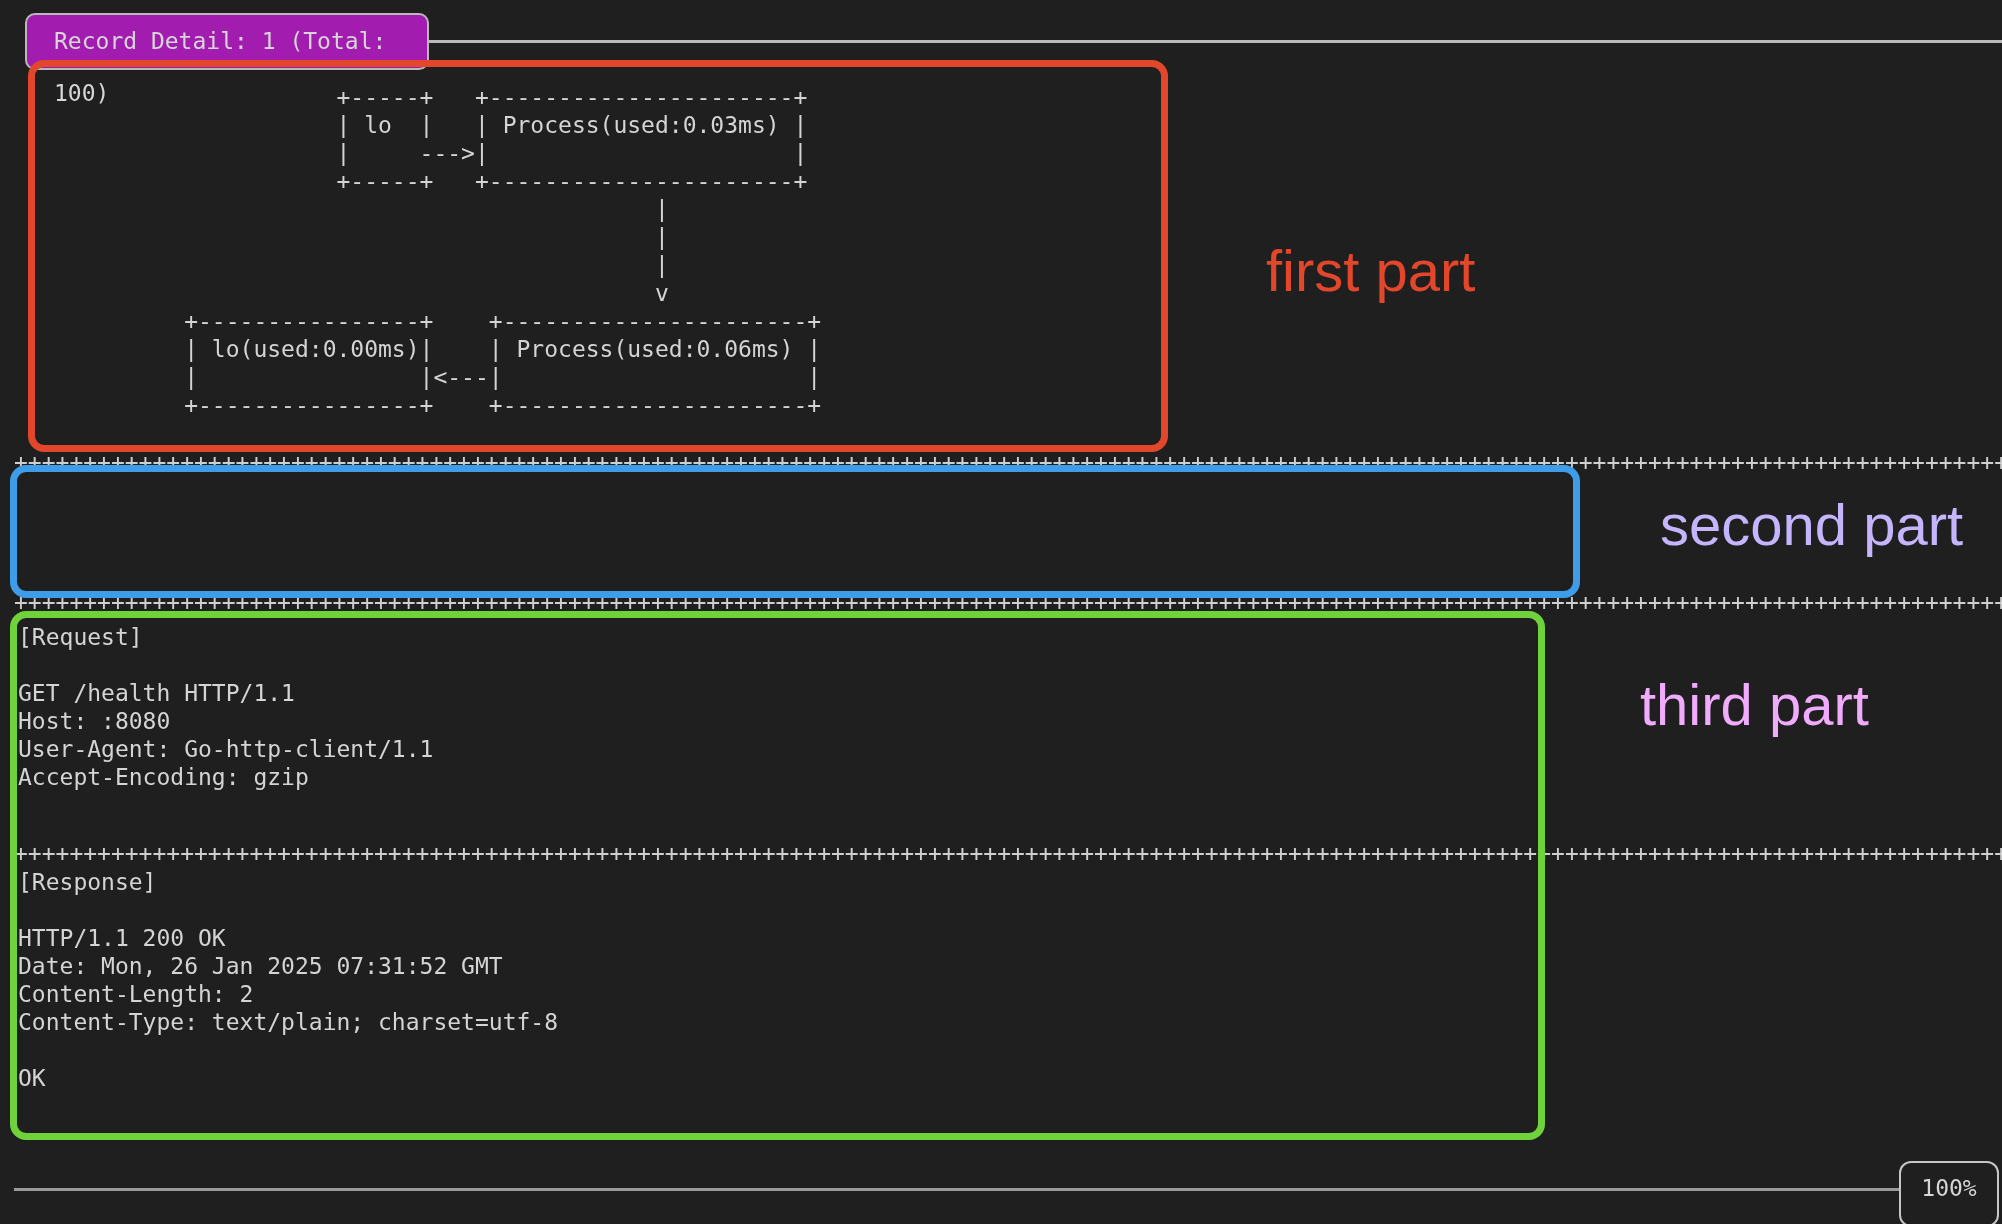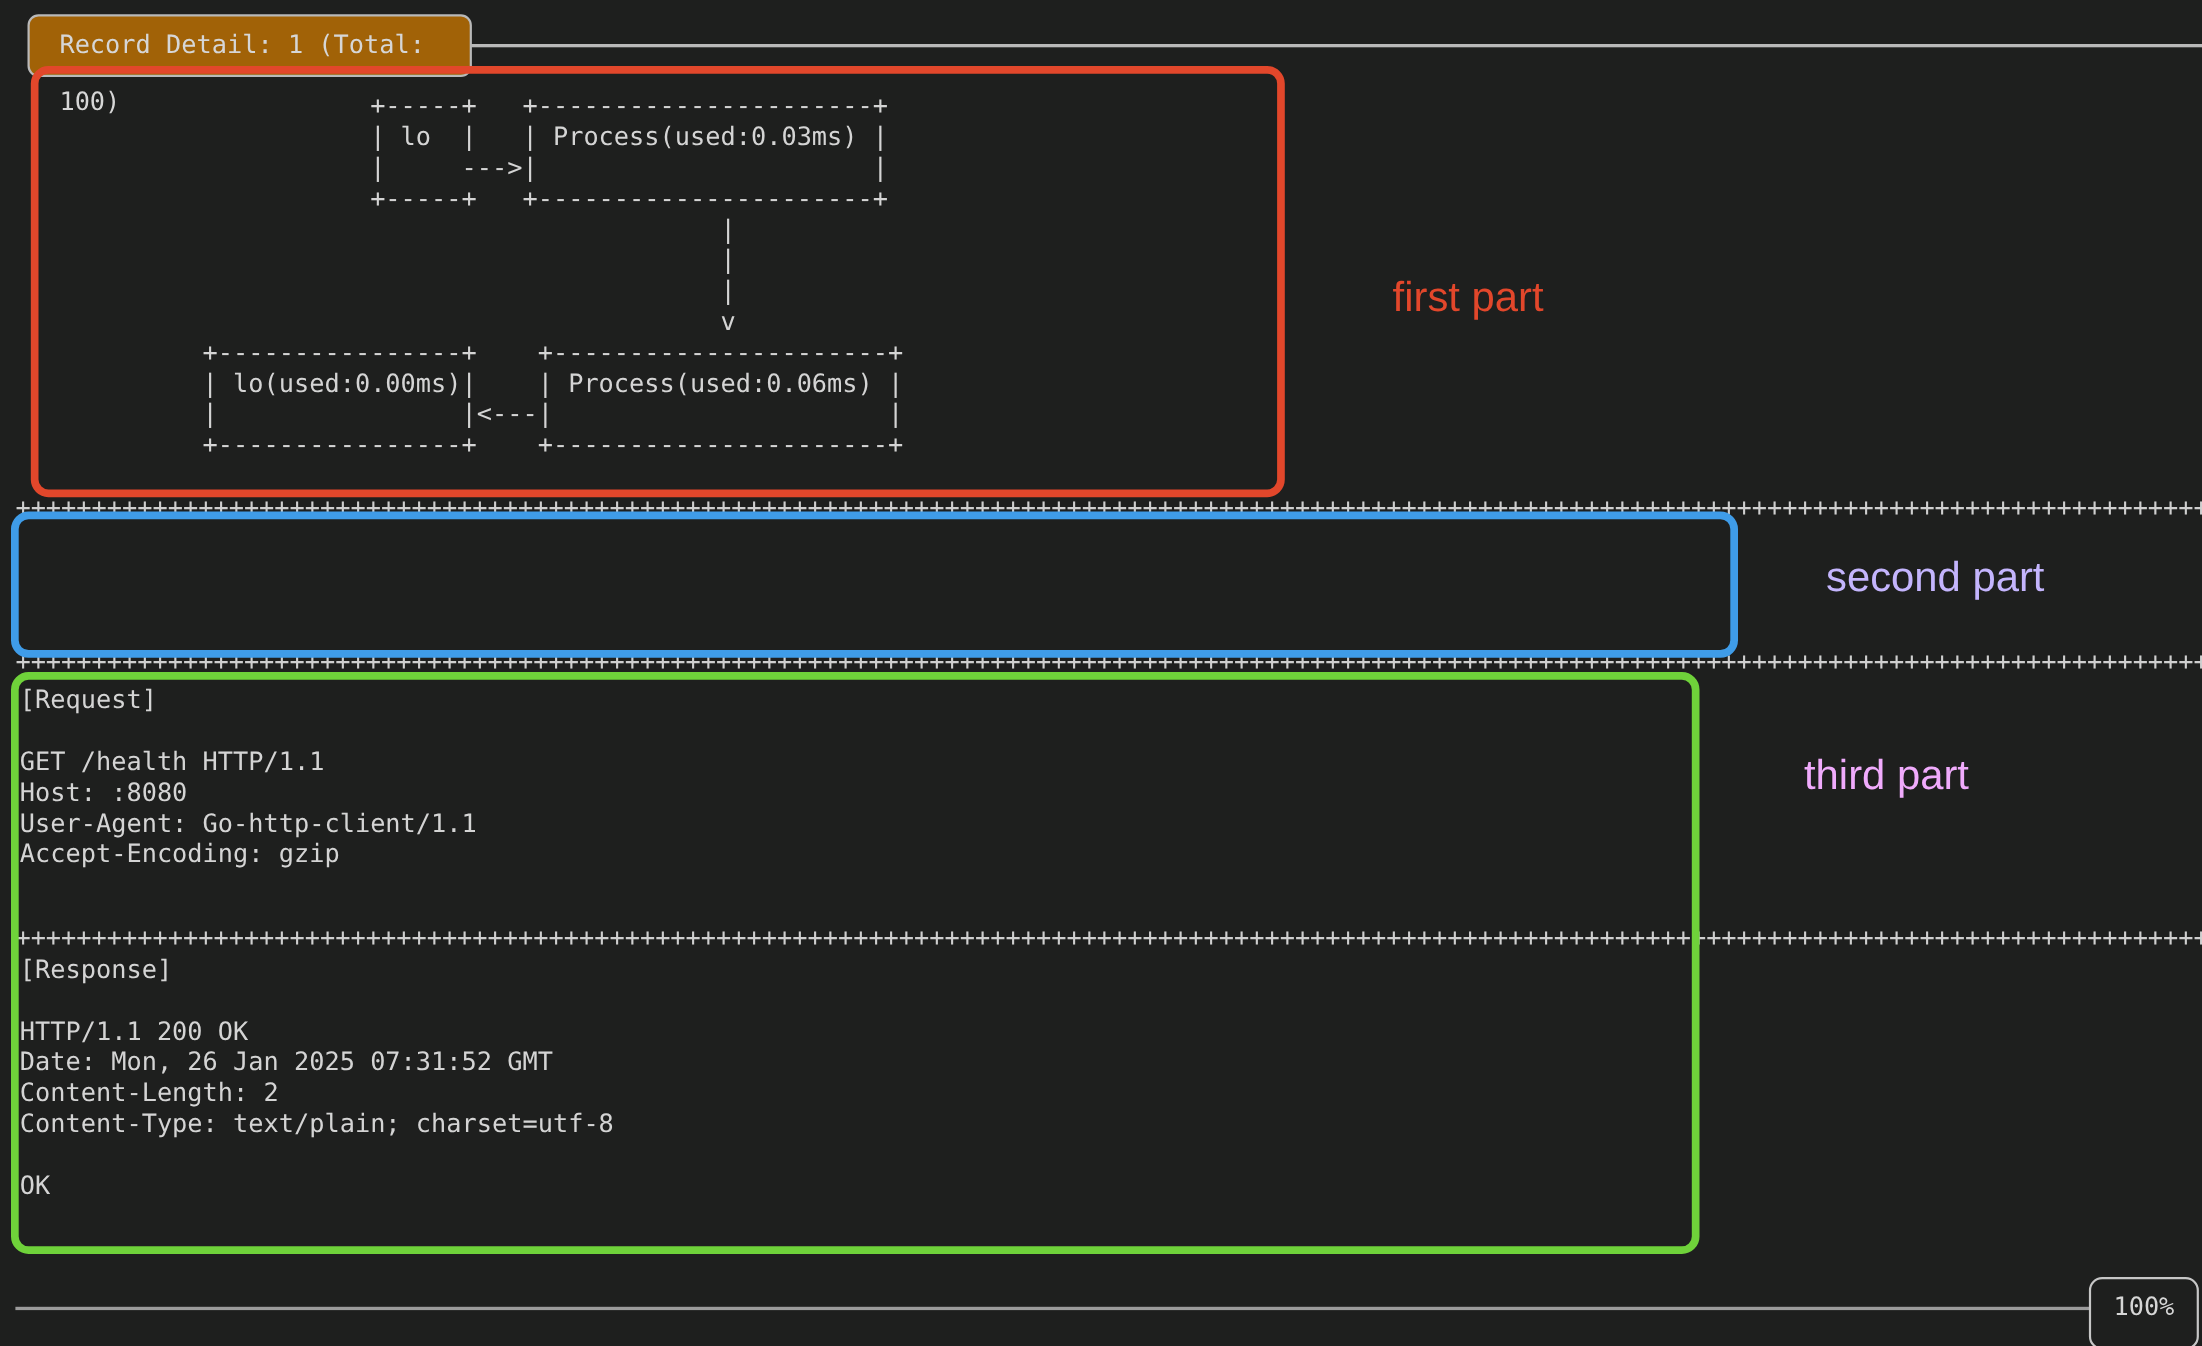--- a/index.html
+++ b/index.html
@@ -8,21 +8,21 @@
     overflow:hidden;
     font-family:"DejaVu Sans Mono",monospace;
   }
   pre{margin:0;font-family:"DejaVu Sans Mono",monospace;font-size:23px;line-height:28px;color:#d4d4d4;white-space:pre;}
   .abs{position:absolute;}
 
   
   .title-tab{
     left:25px;top:13px;width:404px;height:57px;
     border:2.5px solid #b9b9b9;border-radius:10px;
-    background:#a16207;box-sizing:border-box;
+    background:#a21caf;box-sizing:border-box;
     font-size:23px;color:#d6d6d6;line-height:52px;padding-left:27px;
     z-index:3;
   }
   .top-border{left:427px;top:40px;right:0;height:2.5px;background:#b9b9b9;z-index:1;}
 
   
   .diagram{left:18px;top:83px;z-index:2;}
   .sep{z-index:2;color:#cfcfcf;}
   .sep1{left:14px;top:448px;}
   .sep2{left:14px;top:588px;}
@@ -31,21 +31,21 @@
   .request{left:18px;top:623px;z-index:2;}
   .response{left:18px;top:868px;z-index:2;}
 
   
   .ann{box-sizing:border-box;border-radius:16px;z-index:5;pointer-events:none;}
   .ann-red{left:28px;top:60px;width:1140px;height:392px;border:7px solid #e2472b;}
   .ann-blue{left:10px;top:465px;width:1570px;height:133px;border:7px solid #3f9ce8;}
   .ann-green{left:10px;top:611px;width:1535px;height:529px;border:7px solid #6fd23a;}
 
   .ann-label{
-    font-family:"Liberation Sans",sans-serif;font-size:38px;line-height:50px;
+    font-family:"Liberation Sans",sans-serif;font-size:58px;line-height:50px;
     z-index:6;white-space:nowrap;
   }
   .lbl-first{left:1266px;top:246px;color:#e2472b;}
   .lbl-second{left:1660px;top:500px;color:#c4b5fd;}
   .lbl-third{left:1640px;top:680px;color:#f0abfc;}
 
   
   .bottom-line{left:14px;top:1188px;width:1888px;height:3px;background:#9b9b9b;z-index:1;}
   .zoom-box{
     left:1899px;top:1161px;width:100px;height:66px;

